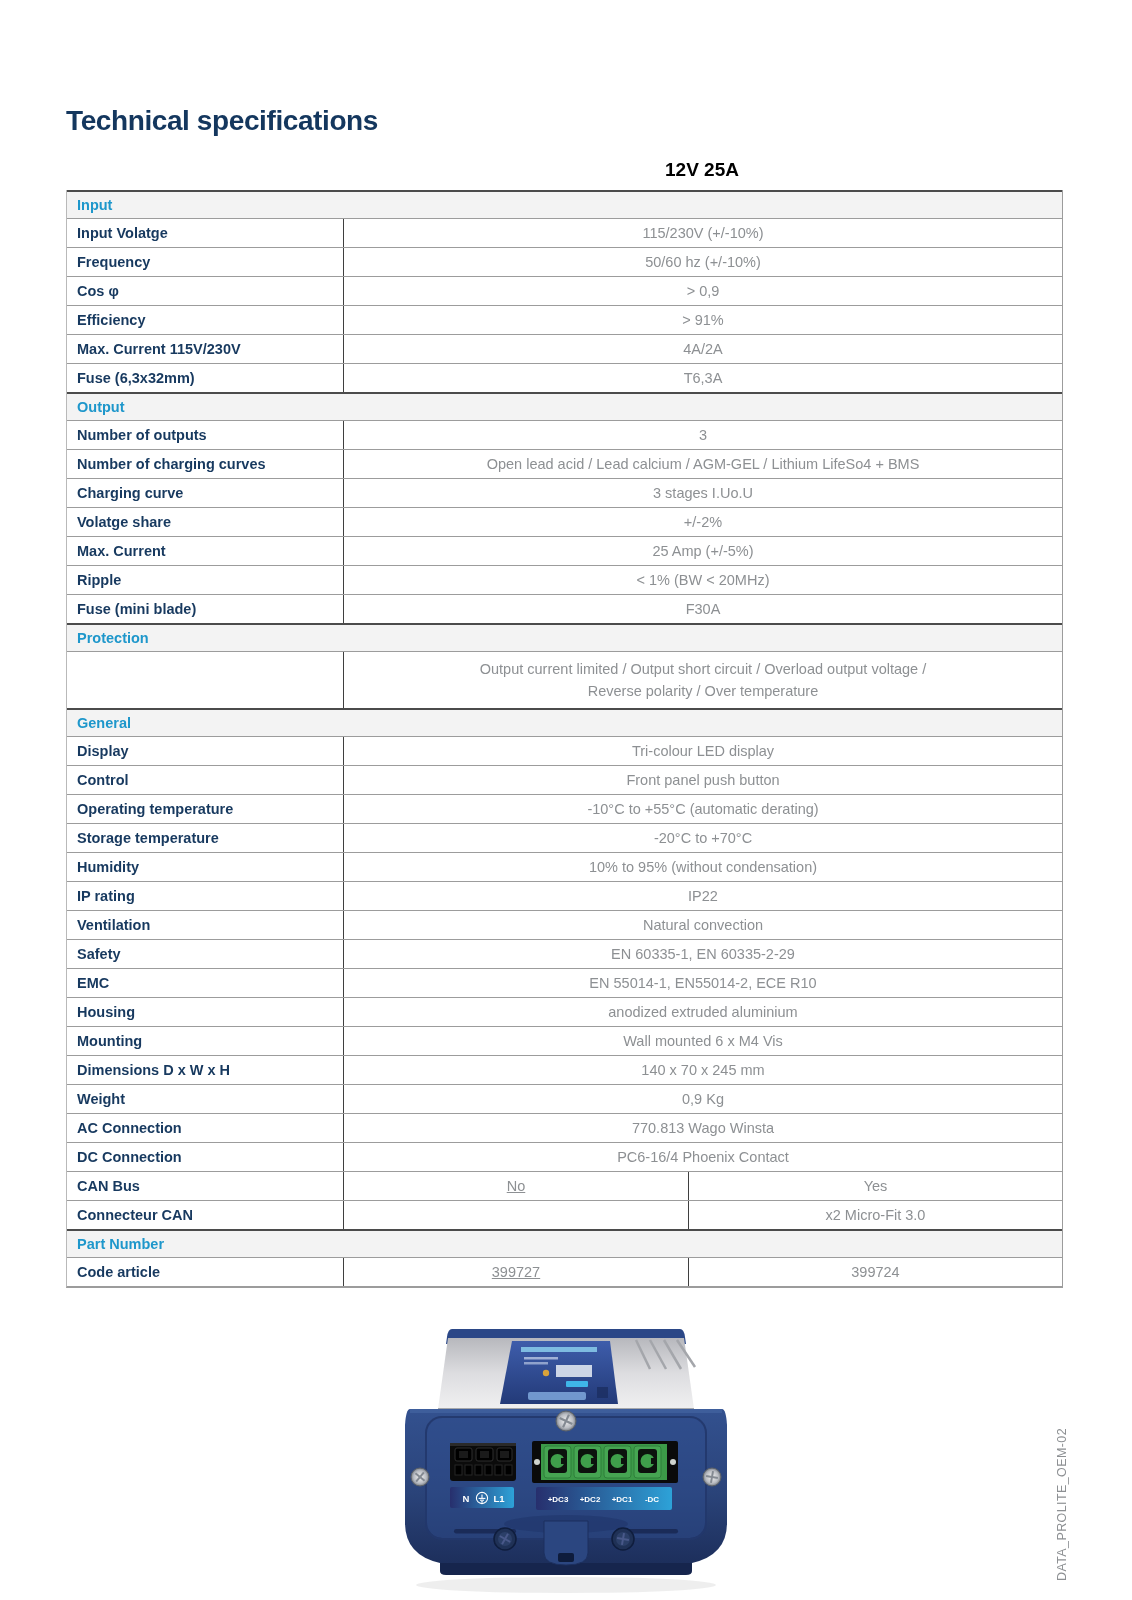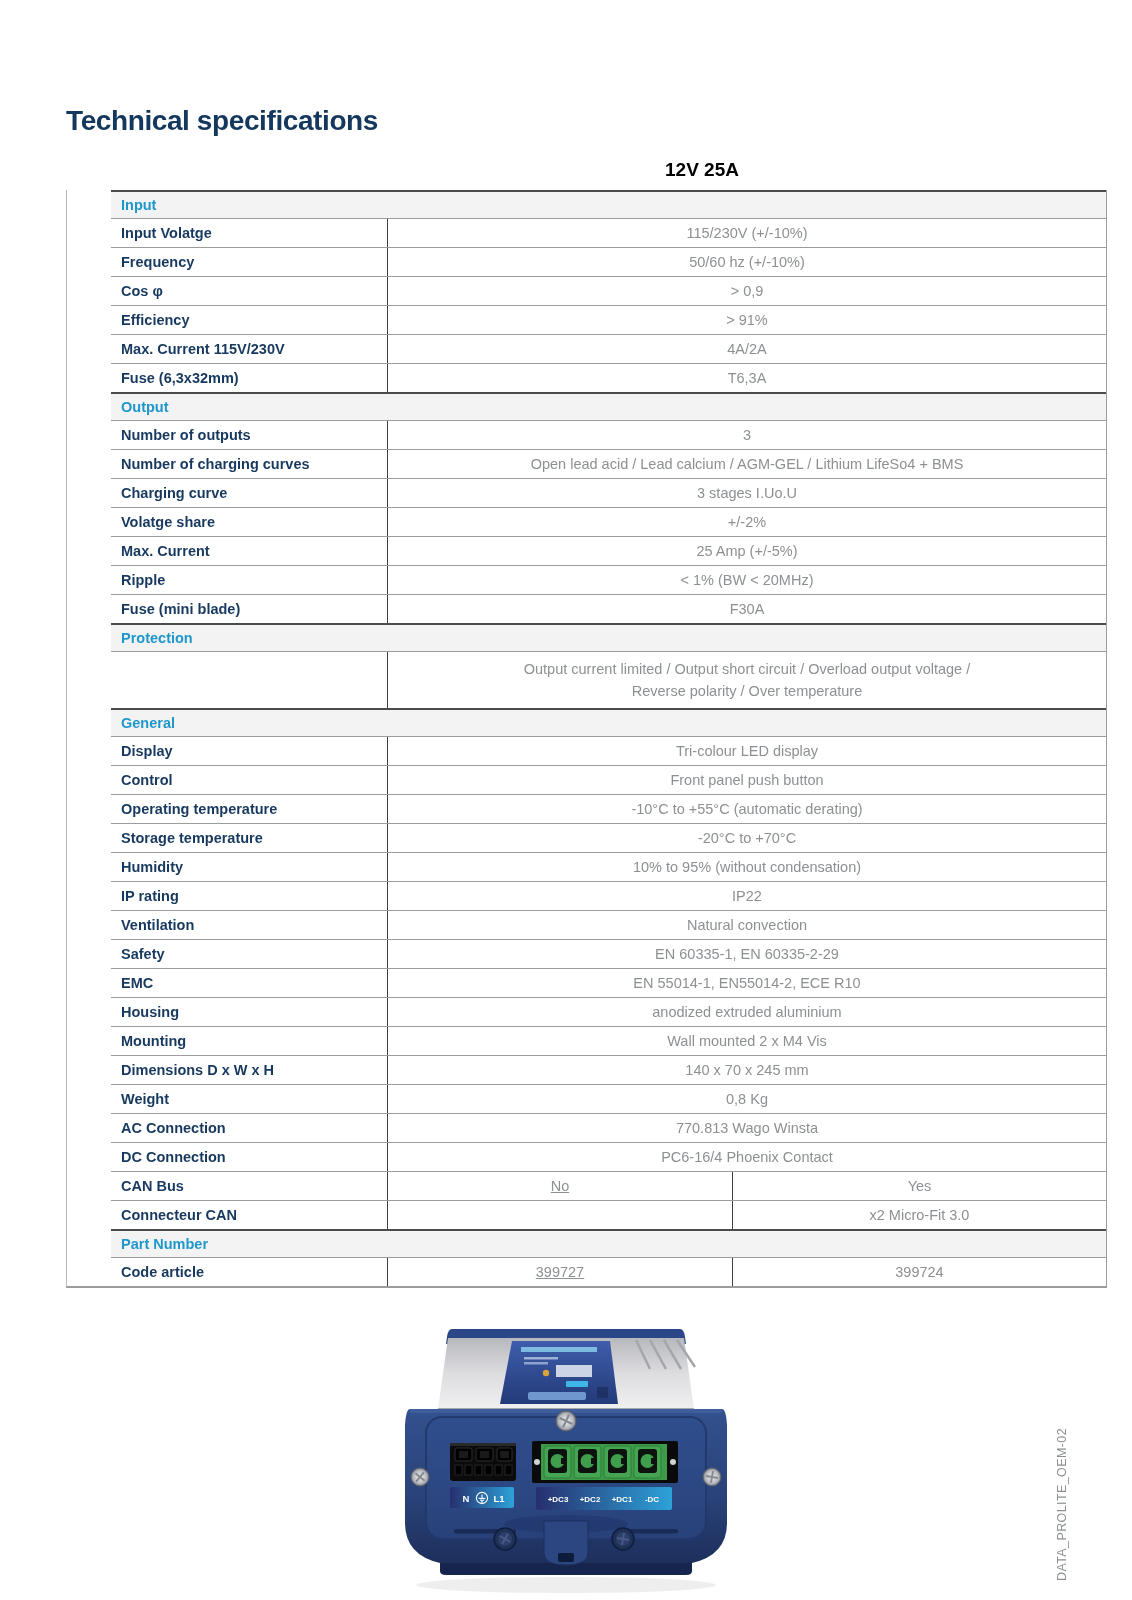--- a/index.html
+++ b/index.html
@@ -12,21 +12,21 @@
     position:absolute;left:66px;top:60px;font-size:28px;font-weight:bold;
     letter-spacing:-0.4px;color:#14375e;
   }
   .col-header{
     position:absolute;left:343px;top:114px;width:718px;text-align:center;
     font-size:19px;font-weight:bold;color:#000000;
   }
   .spec-table{
     position:absolute;left:66px;top:145px;width:995px;
     border-left:1.5px solid #b9b9b9;border-right:1.5px solid #9c9c9c;
-    border-bottom:2px solid #9c9c9c;background:#fff;padding-left:44px;
+    border-bottom:2px solid #9c9c9c;background:#fff;
   }
   .t-row{display:flex;align-items:stretch;}
   .section-row{height:26px;border-top:2px solid #4b4b4b;background:#f3f3f3;}
   .data-row{height:28px;border-top:1px solid #9c9c9c;background:#fff;}
   .data-row.tall{height:56px;}
   .s-label{
     display:flex;align-items:center;padding-left:10px;
     font-size:14.5px;font-weight:bold;color:#1e97cb;
   }
   .c-label{
@@ -162,29 +162,29 @@
       <div class="t-row data-row">
         <div class="c-label">EMC</div>
         <div class="c-value">EN 55014-1, EN55014-2, ECE R10</div>
       </div>
       <div class="t-row data-row">
         <div class="c-label">Housing</div>
         <div class="c-value">anodized extruded aluminium</div>
       </div>
       <div class="t-row data-row">
         <div class="c-label">Mounting</div>
-        <div class="c-value">Wall mounted 2 x M4 Vis</div>
+        <div class="c-value">Wall mounted 6 x M4 Vis</div>
       </div>
       <div class="t-row data-row">
         <div class="c-label">Dimensions D x W x H</div>
         <div class="c-value">140 x 70 x 245 mm</div>
       </div>
       <div class="t-row data-row">
         <div class="c-label">Weight</div>
-        <div class="c-value">0,8 Kg</div>
+        <div class="c-value">0,9 Kg</div>
       </div>
       <div class="t-row data-row">
         <div class="c-label">AC Connection</div>
         <div class="c-value">770.813 Wago Winsta</div>
       </div>
       <div class="t-row data-row">
         <div class="c-label">DC Connection</div>
         <div class="c-value">PC6-16/4 Phoenix Contact</div>
       </div>
       <div class="t-row data-row">

